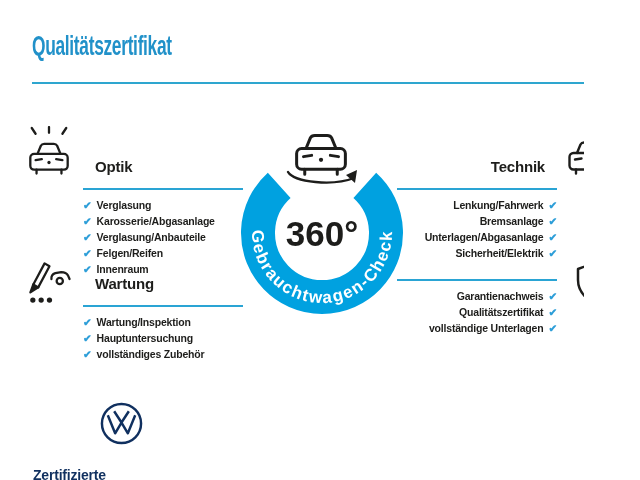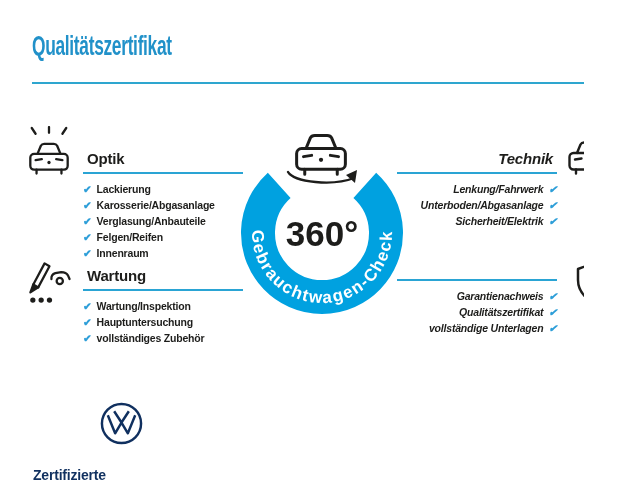--- a/index.html
+++ b/index.html
@@ -8,24 +8,24 @@
     font-family:"Liberation Sans",sans-serif;overflow:hidden;color:#1d1d1b;
   }
   .page-title{
     position:absolute;left:32px;top:30px;margin:0;
     font-size:28px;font-weight:bold;color:#2191c9;letter-spacing:-0.5px;
     white-space:nowrap;transform:scaleX(0.62);transform-origin:left top;
   }
   .top-rule{position:absolute;left:32px;top:82px;width:576px;height:2px;background:#2ea6cf;}
 
   .sec{position:absolute;width:160px;}
-  .sec h2{margin:4px;font-size:15px;line-height:18px;font-weight:bold;color:#1d1d1b;letter-spacing:-0.2px;}
+  .sec h2{margin:12px;font-size:15px;line-height:18px;font-weight:bold;color:#1d1d1b;letter-spacing:-0.2px;}
   .sec-rule{height:2px;background:#2aa4d4;margin-top:4px;}
   .sec.left{left:83px;text-align:left;}
-  .sec.right{left:397px;text-align:right;font-style:italic;}
+  .sec.right{left:397px;text-align:right;}
   .items{list-style:none;margin:7px 0 0 0;padding:0;}
   .items li{font-size:10.5px;font-weight:bold;line-height:16px;letter-spacing:-0.2px;white-space:nowrap;color:#1d1d1b;}
   .chk{color:#2d9ed8;font-size:10.5px;}
   .sec.left .chk{margin-right:5px;}
   .sec.right .chk{margin-left:5px;}
 
   .icon-abs{position:absolute;}
 
   .footer{position:absolute;left:33px;top:401px;display:flex;align-items:flex-end;gap:20px;flex-direction:column;}
   .footer-text{font-size:14px;font-weight:bold;line-height:18px;color:#10305f;letter-spacing:-0.2px;}
@@ -83,21 +83,21 @@
 
   <svg class="icon-abs" style="left:574px;top:261px" width="40" height="46" viewBox="0 0 40 46">
     <path d="M20 2 L36 8 V19 Q36 33 20 42.5 Q4 33 4 19 V8 Z" fill="none" stroke="#1d1d1b" stroke-width="2.5" stroke-linejoin="round"></path>
     <path d="M13 21.5 L18.5 27 L28 15.5" fill="none" stroke="#1d1d1b" stroke-width="3" stroke-linecap="round" stroke-linejoin="round"></path>
   </svg>
 
   <section class="sec left" style="top:146px">
     <h2>Optik</h2>
     <div class="sec-rule"></div>
     <ul class="items">
-      <li><span class="chk">✔</span><span>Lackierung</span></li>
+      <li><span class="chk">✔</span><span>Verglasung</span></li>
       <li><span class="chk">✔</span><span>Karosserie/Abgasanlage</span></li>
       <li><span class="chk">✔</span><span>Verglasung/Anbauteile</span></li>
       <li><span class="chk">✔</span><span>Felgen/Reifen</span></li>
       <li><span class="chk">✔</span><span>Innenraum</span></li>
     </ul>
   </section>
 
   <section class="sec left" style="top:263px">
     <h2>Wartung</h2>
     <div class="sec-rule"></div>
@@ -106,21 +106,22 @@
       <li><span class="chk">✔</span><span>Hauptuntersuchung</span></li>
       <li><span class="chk">✔</span><span>vollständiges Zubehör</span></li>
     </ul>
   </section>
 
   <section class="sec right" style="top:146px">
     <h2>Technik</h2>
     <div class="sec-rule"></div>
     <ul class="items">
       <li><span>Lenkung/Fahrwerk</span><span class="chk">✔</span></li>
-      <li><span>Unterboden/Abgasanlage</span><span class="chk">✔</span></li>
+      <li><span>Bremsanlage</span><span class="chk">✔</span></li>
+      <li><span>Unterlagen/Abgasanlage</span><span class="chk">✔</span></li>
       <li><span>Sicherheit/Elektrik</span><span class="chk">✔</span></li>
     </ul>
   </section>
 
   <section class="sec right" style="top:275px">
     <div class="sec-rule"></div>
     <ul class="items">
       <li><span>Garantienachweis</span><span class="chk">✔</span></li>
       <li><span>Qualitätszertifikat</span><span class="chk">✔</span></li>
       <li><span>vollständige Unterlagen</span><span class="chk">✔</span></li>

